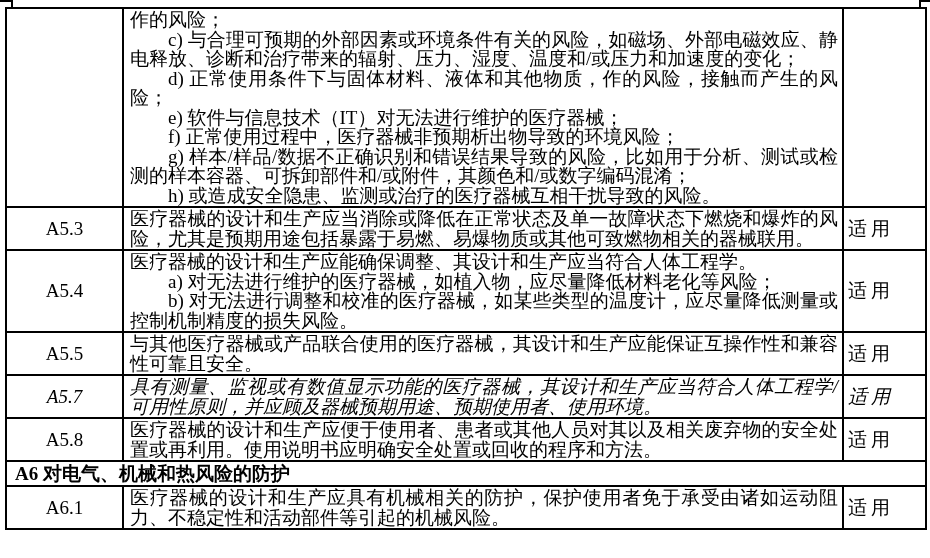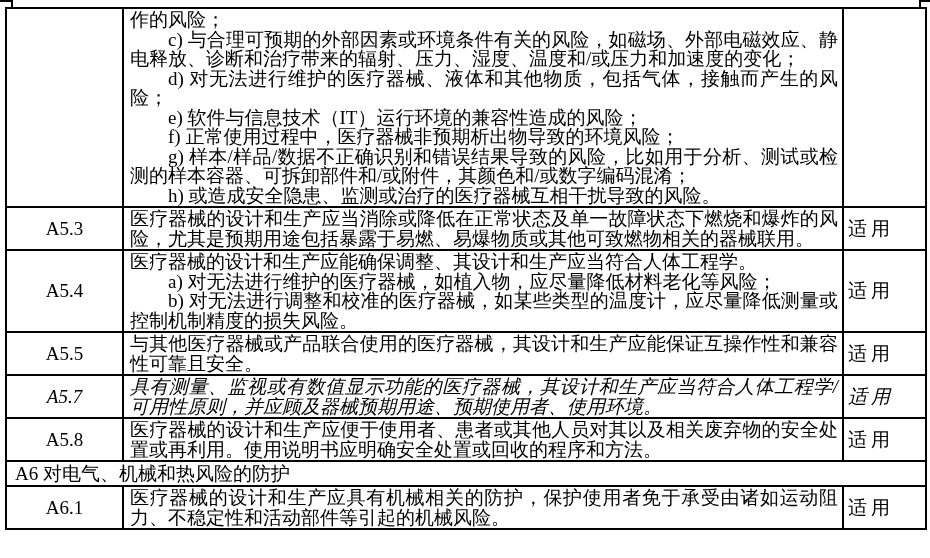--- a/index.html
+++ b/index.html
@@ -62,21 +62,21 @@
   }
   td.text-cell.top {
     vertical-align: top;
   }
   td.status-cell {
     vertical-align: middle;
     letter-spacing: 4px;
     text-indent: 4px;
   }
   td.section-cell {
-    font-weight: normal;
+    font-weight: bold;
     padding: 1px 4px 1px 8px;
     vertical-align: middle;
   }
   .text-cell p {
     margin: 0;
     padding: 0;
   }
   .text-cell p.indent {
     text-indent: 2em;
   }
@@ -105,22 +105,22 @@
       <col class="c-txt">
       <col class="c-app">
     </colgroup>
     <tbody>
 
       <tr class="r0">
         <td class="id-cell"></td>
         <td class="text-cell top">
           <p>作的风险；</p>
           <p class="indent">c) 与合理可预期的外部因素或环境条件有关的风险，如磁场、外部电磁效应、静电释放、诊断和治疗带来的辐射、压力、湿度、温度和/或压力和加速度的变化；</p>
-          <p class="indent">d) 对无法进行维护的医疗器械、液体和其他物质，包括气体，接触而产生的风险；</p>
-          <p class="indent">e) 软件与信息技术（IT）运行环境的兼容性造成的风险；</p>
+          <p class="indent">d) 正常使用条件下与固体材料、液体和其他物质，作的风险，接触而产生的风险；</p>
+          <p class="indent">e) 软件与信息技术（IT）对无法进行维护的医疗器械；</p>
           <p class="indent">f) 正常使用过程中，医疗器械非预期析出物导致的环境风险；</p>
           <p class="indent">g) 样本/样品/数据不正确识别和错误结果导致的风险，比如用于分析、测试或检测的样本容器、可拆卸部件和/或附件，其颜色和/或数字编码混淆；</p>
           <p class="indent">h) 或造成安全隐患、监测或治疗的医疗器械互相干扰导致的风险。</p>
         </td>
         <td class="status-cell"></td>
       </tr>
 
       <tr class="r1">
         <td class="id-cell">A5.3</td>
         <td class="text-cell">

